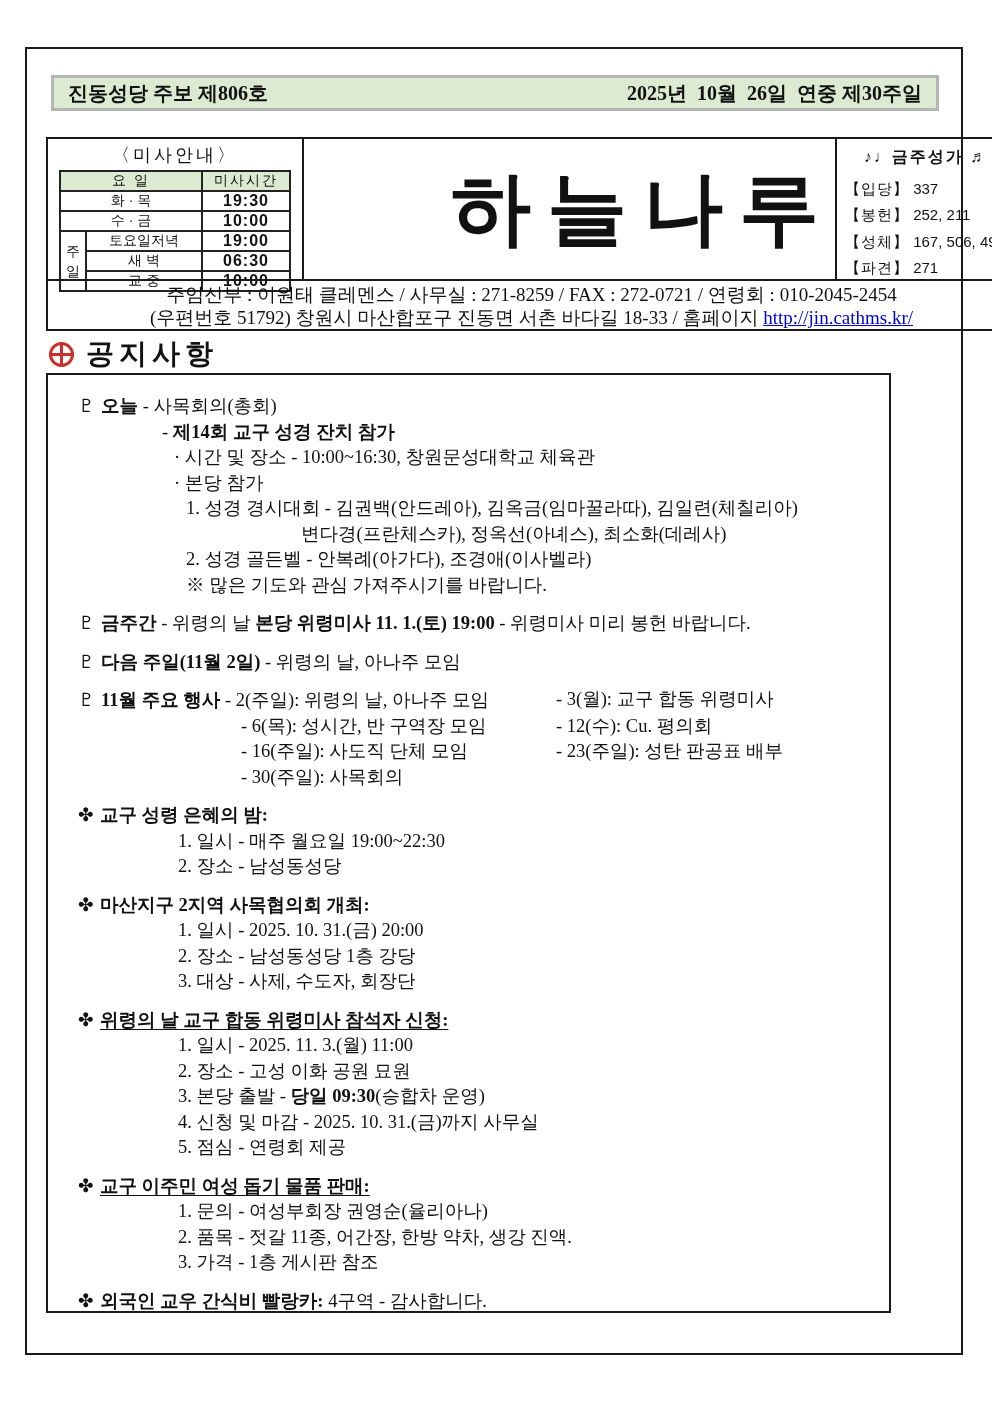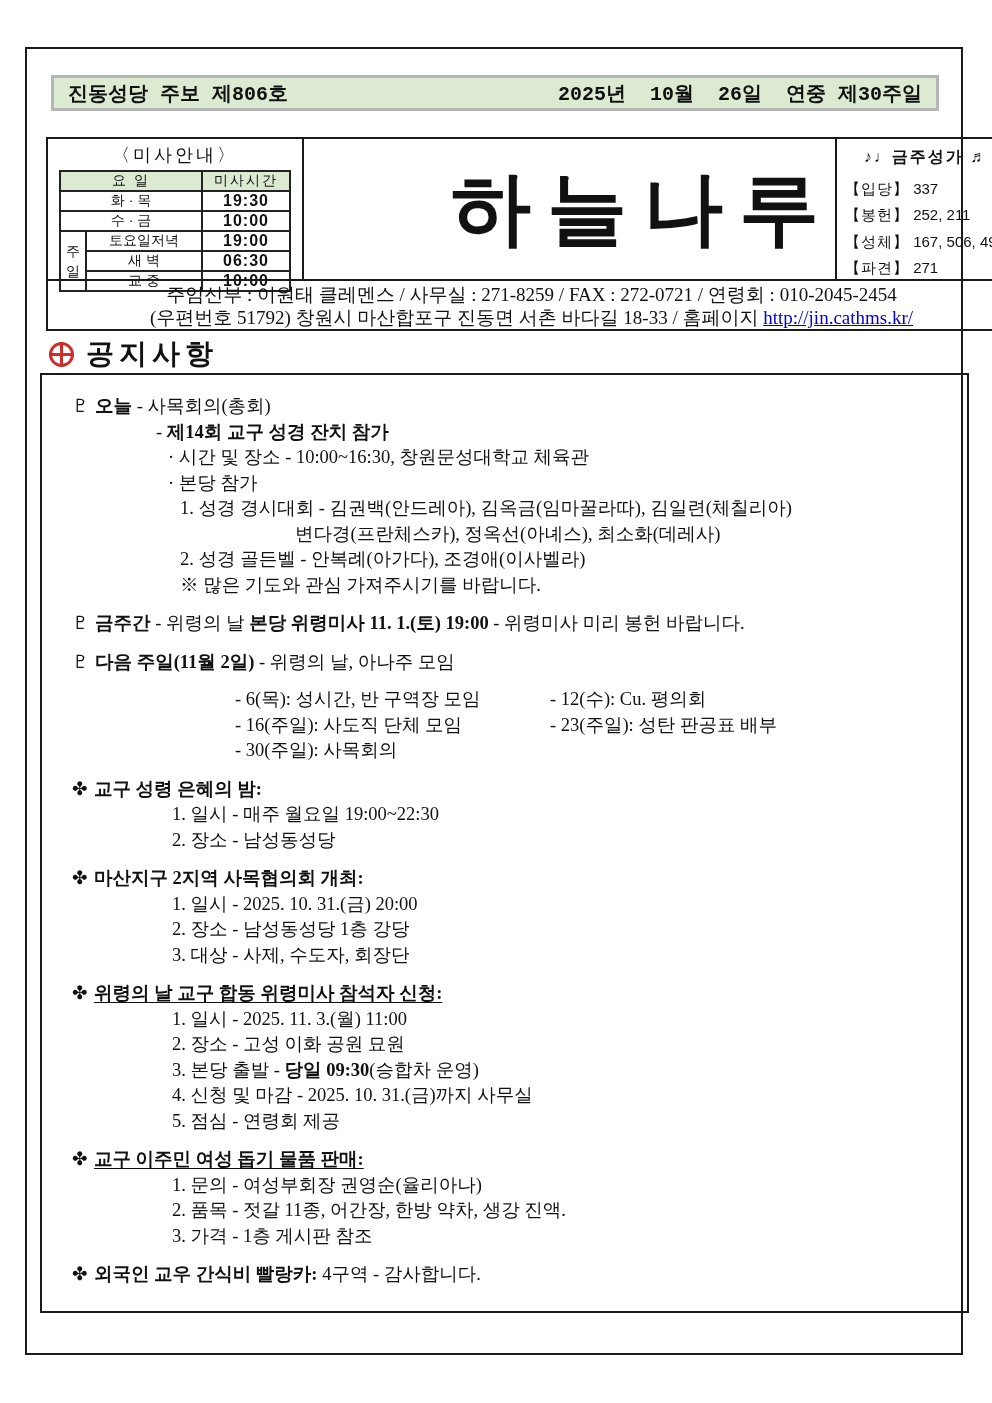--- a/index.html
+++ b/index.html
@@ -10,21 +10,21 @@
   *{margin:0;padding:0;box-sizing:border-box;}
   body{background:#fff;}
   .page{position:relative;width:992px;height:1403px;background:#fff;
         font-family:"Liberation Serif","DejaVu Serif",serif;color:#111;overflow:hidden;}
   .outer{position:absolute;left:25px;top:47px;width:938px;height:1308px;border:2px solid #1a1a1a;background:#fff;}
 
   
   .banner{position:absolute;left:24px;top:26px;width:888px;height:36px;
           background:var(--banner-green);border:3px solid #b5b5b5;
           display:flex;justify-content:space-between;align-items:center;padding:0 14px;
-          font-family:Liberation Mono, monospace;font-weight:bold;font-size:20px;white-space:pre;gap:39px;}
+          font-family:Liberation Serif, serif;font-weight:bold;font-size:20px;white-space:pre;gap:39px;}
 
   
   .masthead{position:absolute;left:19px;top:88px;width:971px;height:194px;border:2px solid #1a1a1a;
             display:flex;flex-direction:column;}
   .mh-top{display:flex;flex:1;min-height:0;}
   .mh-left{width:256px;border-right:2px solid #1a1a1a;padding-top:4px;}
   .mh-center{flex:1;border-right:2px solid #1a1a1a;display:flex;align-items:center;justify-content:flex-end;}
   .mh-right{width:178px;padding:6px 8px;}
   .mass-title{text-align:center;font-family:"Liberation Sans","DejaVu Sans",sans-serif;
               font-size:18px;letter-spacing:3px;margin-bottom:3px;}
@@ -46,21 +46,21 @@
              line-height:1.2;padding-top:3px;}
   .mh-priest a{color:var(--link-blue);text-decoration:underline;}
 
   
   .notices-head{position:absolute;left:21px;top:289px;height:32px;display:flex;align-items:center;gap:11px;}
   .notices-head .txt{font-family:"Liberation Sans","DejaVu Sans",sans-serif;font-weight:bold;
                      font-size:28px;letter-spacing:5px;}
   .cross-icon{width:27px;height:27px;display:block;}
 
   
-  .notice-box{position:absolute;left:13px;top:324px;width:929px;height:940px;border:2px solid #1a1a1a;
+  .notice-box{position:absolute;left:19px;top:324px;width:845px;height:940px;border:2px solid #1a1a1a;
               padding:18px 10px 0 30px;overflow:hidden;}
   .section{margin-bottom:12px;}
   .line{position:relative;font-size:18.5px;line-height:25.5px;white-space:pre-wrap;}
   .line .b{font-weight:bold;}
   .line .u{text-decoration:underline;text-underline-offset:3px;}
   .line .bullet{font-family:"DejaVu Sans",sans-serif;font-weight:bold;}
   .col2{position:absolute;left:478px;top:0;white-space:pre;}
   .ind-1{padding-left:84px;}
   .ind-2{padding-left:96px;}
   .ind-3{padding-left:108px;}
@@ -156,20 +156,21 @@
           <div class="line ind-3"><span>2. 성경 골든벨 - 안복례(아가다), 조경애(이사벨라)</span></div>
           <div class="line ind-3"><span>※ 많은 기도와 관심 가져주시기를 바랍니다.</span></div>
         </div>
         <div class="section">
           <div class="line"><span class="b bullet">♇ </span><span class="b">금주간</span><span> - 위령의 날 </span><span class="b">본당 위령미사 11. 1.(토) 19:00</span><span> - 위령미사 미리 봉헌 바랍니다.</span></div>
         </div>
         <div class="section">
           <div class="line"><span class="b bullet">♇ </span><span class="b">다음 주일(11월 2일)</span><span> - 위령의 날, 아나주 모임</span></div>
         </div>
         <div class="section">
+          <div class="line"><span class="b bullet">♇ </span><span class="b">11월 주요 행사</span><span> - 2(주일): 위령의 날, 아나주 모임</span><span class="col2"><span>- 3(월): 교구 합동 위령미사</span></span></div>
           <div class="line ind-6"><span>- 6(목): 성시간, 반 구역장 모임</span><span class="col2"><span>- 12(수): Cu. 평의회</span></span></div>
           <div class="line ind-6"><span>- 16(주일): 사도직 단체 모임</span><span class="col2"><span>- 23(주일): 성탄 판공표 배부</span></span></div>
           <div class="line ind-6"><span>- 30(주일): 사목회의</span></div>
         </div>
         <div class="section">
           <div class="line"><span class="b bullet">✤ </span><span class="b">교구 성령 은혜의 밤:</span></div>
           <div class="line ind-5"><span>1. 일시 - 매주 월요일 19:00~22:30</span></div>
           <div class="line ind-5"><span>2. 장소 - 남성동성당</span></div>
         </div>
         <div class="section">

